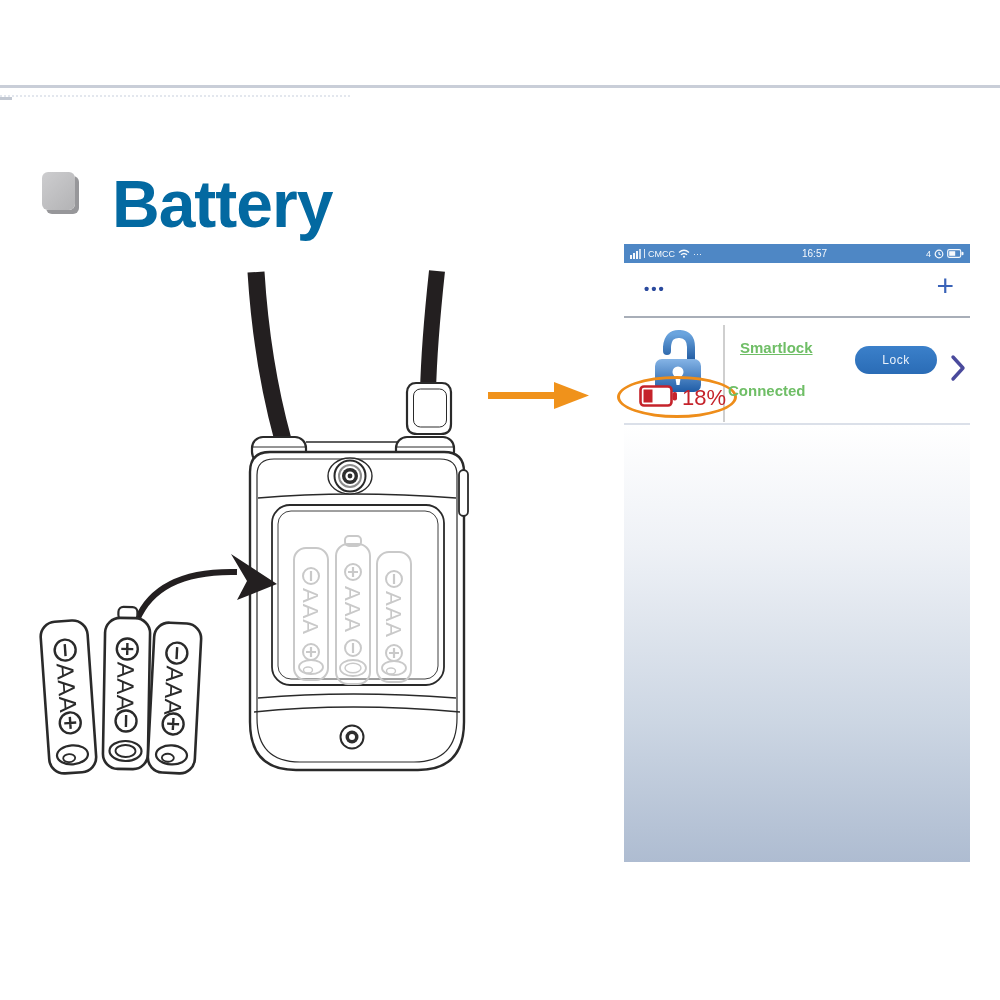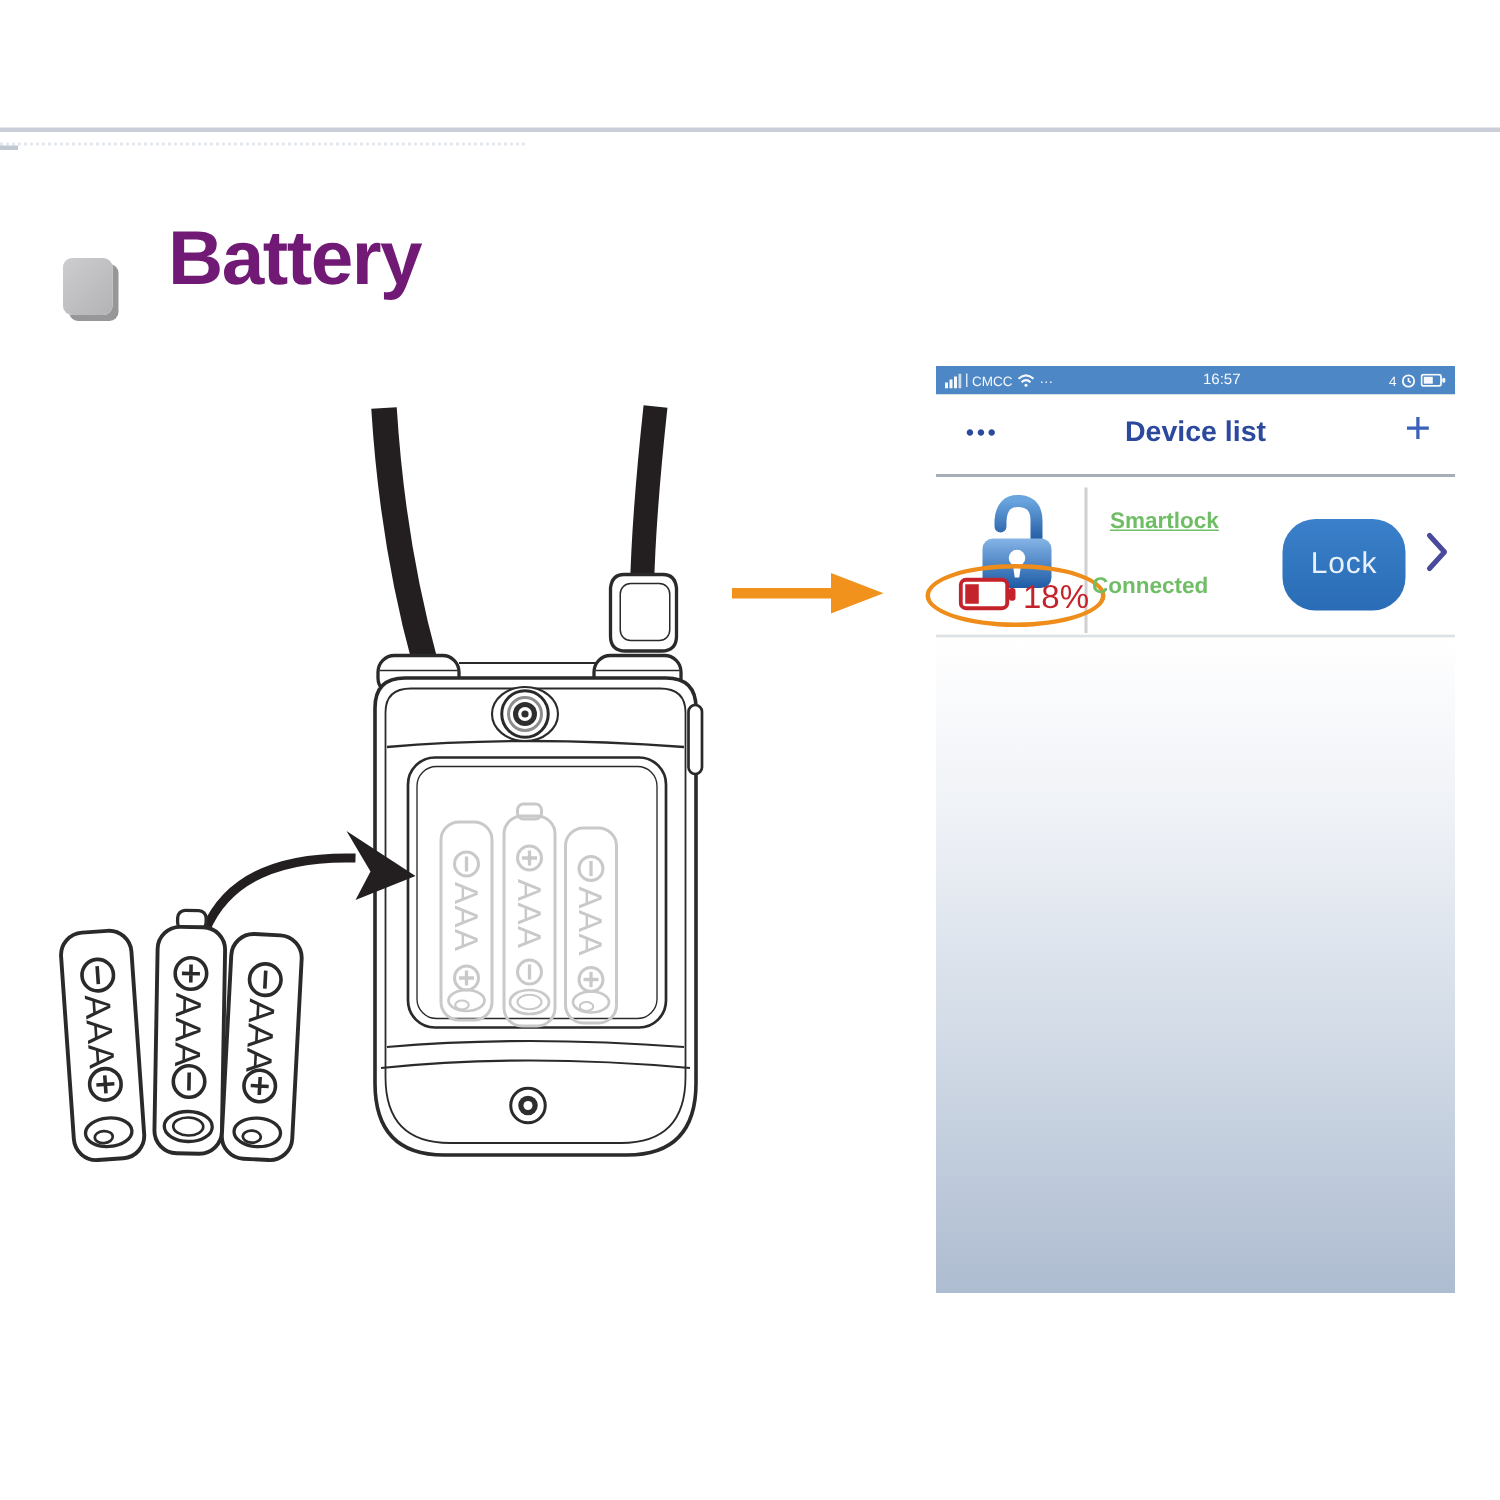--- a/index.html
+++ b/index.html
@@ -6,30 +6,30 @@
   body{width:1000px;height:1000px;position:relative;font-family:"Liberation Sans",sans-serif;overflow:hidden;}
 
   
   .top-rule{position:absolute;left:0;top:85px;width:1000px;height:3px;background:#c9ced8;}
   .top-dashes{position:absolute;left:0;top:95px;width:350px;height:0;border-top:2px dotted #e3e7ee;}
   .top-tick{position:absolute;left:0;top:97px;width:12px;height:3px;background:#c2c8d2;}
 
   
   .section-bullet{position:absolute;left:42px;top:172px;width:33px;height:38px;border-radius:6px;
     background:linear-gradient(135deg,#cdcdcf 0%,#b3b3b5 100%);box-shadow:4px 4px 0 #97979a;}
-  .section-title{position:absolute;left:112px;top:142px;font-size:51px;font-weight:700;color:#701a75;letter-spacing:-1px;}
+  .section-title{position:absolute;left:112px;top:166px;font-size:66px;font-weight:700;color:#0369a1;letter-spacing:-1px;}
 
   
   .illus{position:absolute;left:20px;top:250px;width:470px;height:560px;}
 
   
   .pointer-arrow{position:absolute;left:488px;top:381px;width:104px;height:30px;}
 
   
-  .phone{position:absolute;left:624px;top:244px;width:346px;height:618px;background:#fef9c3;}
+  .phone{position:absolute;left:624px;top:244px;width:346px;height:618px;background:#be185d;}
   .statusbar{height:19px;background:#4e87c5;display:flex;align-items:center;justify-content:space-between;
     padding:0 6px;box-sizing:border-box;color:rgba(255,255,255,.95);font-size:9px;}
   .sb-left,.sb-right{display:flex;align-items:center;gap:3px;}
   .sb-time{position:absolute;left:0;right:0;text-align:center;font-size:10px;color:rgba(255,255,255,.95);pointer-events:none;margin-left:35px;}
   .statusbar{position:relative;}
   .sb-div{width:1px;height:9px;background:rgba(255,255,255,.8);}
 
   .app-header{height:53px;position:relative;background:#fff;}
   .menu-dots{position:absolute;left:20px;top:17px;font-size:15px;font-weight:700;letter-spacing:2px;color:#2b4a9e;}
   .app-title{position:absolute;left:0;right:0;top:15px;text-align:center;font-size:19px;font-weight:700;color:#2b4a9e;}
@@ -37,22 +37,22 @@
   .hdr-divider{height:2px;background:#a8aeb8;}
 
   .device-row{height:105px;position:relative;background:#fff;}
   .lock-icon{position:absolute;left:26px;top:6px;}
   .row-vdiv{position:absolute;left:99px;top:7px;width:1.5px;height:97px;background:#cfcfcf;}
   .batt-icon{position:absolute;left:15px;top:65px;}
   .batt-pct{position:absolute;left:58px;top:67px;font-size:22px;font-weight:400;color:#c5232b;}
   .batt-ellipse{position:absolute;left:-7px;top:58px;width:114px;height:36px;border:3.5px solid #ee8d1a;border-radius:50%;}
   .dev-name{position:absolute;left:116px;top:21px;font-size:15px;font-weight:600;color:#6fbe66;text-decoration:underline;}
   .dev-status{position:absolute;left:104px;top:64px;font-size:15px;font-weight:600;color:#6fbe66;}
-  .lock-btn{position:absolute;left:231px;top:28px;width:82px;height:61px;border-radius:22px;
-    background:linear-gradient(180deg,#3b80ca 0%,#2a6cb6 100%);color:#e9f1fb;font-size:20px;
+  .lock-btn{position:absolute;left:231px;top:28px;width:82px;height:28px;border-radius:22px;
+    background:linear-gradient(180deg,#3b80ca 0%,#2a6cb6 100%);color:#e9f1fb;font-size:12px;
     display:flex;align-items:center;justify-content:center;letter-spacing:.5px;}
   .chevron{position:absolute;left:326px;top:36px;}
   .row-divider{height:2px;background:#dbe0e9;}
   .empty-panel{height:437px;background:linear-gradient(180deg,#ffffff 0%,#eef1f6 28%,#ccd6e3 68%,#aebcd1 100%);}
 </style>
 </head>
 <body>
 
 <div class="top-rule"></div>
 <div class="top-dashes"></div>
@@ -224,21 +224,20 @@
       <svg width="17" height="9" viewBox="0 0 17 9">
         <rect x="0.7" y="0.7" width="13" height="7.6" rx="1.5" fill="none" stroke="#fff" stroke-opacity=".95" stroke-width="1.2"></rect>
         <rect x="2.2" y="2.2" width="6" height="4.6" fill="#fff" opacity=".95"></rect>
         <rect x="14.5" y="2.8" width="2" height="3.4" rx="1" fill="#fff" opacity=".95"></rect>
       </svg>
     </div>
   </div>
 
   <div class="app-header">
     <div class="menu-dots">•••</div>
-    <div class="app-title">Device list</div>
     <div class="add-btn">+</div>
   </div>
   <div class="hdr-divider"></div>
 
   <div class="device-row">
     <svg class="lock-icon" width="56" height="70" viewBox="0 0 56 70">
       <defs>
         <linearGradient id="lg1" x1="0" y1="0" x2="0" y2="1">
           <stop offset="0" stop-color="#85b4e6"></stop>
             <stop offset="1" stop-color="#1e5ca6"></stop>

